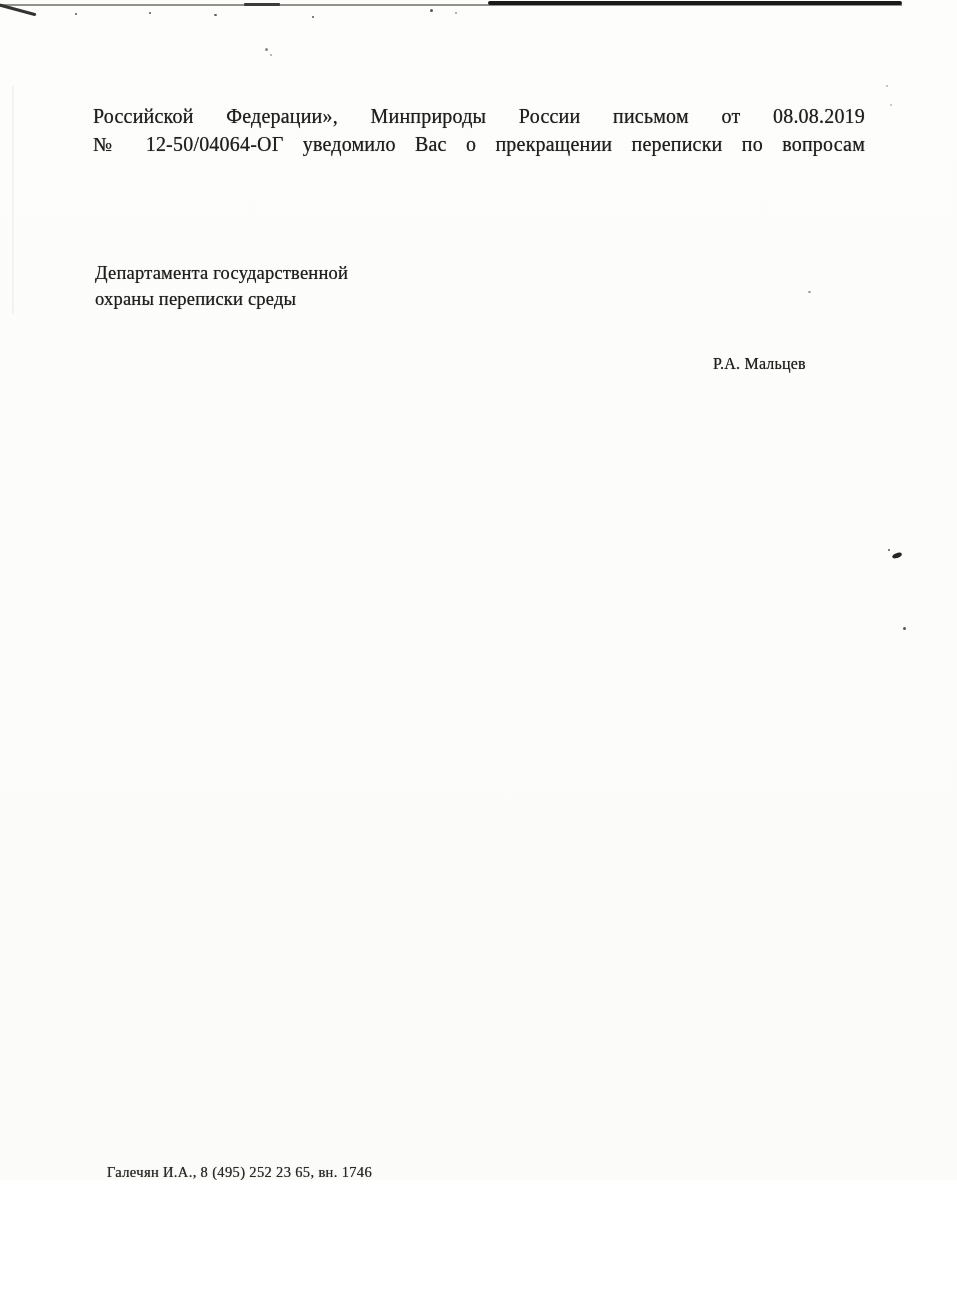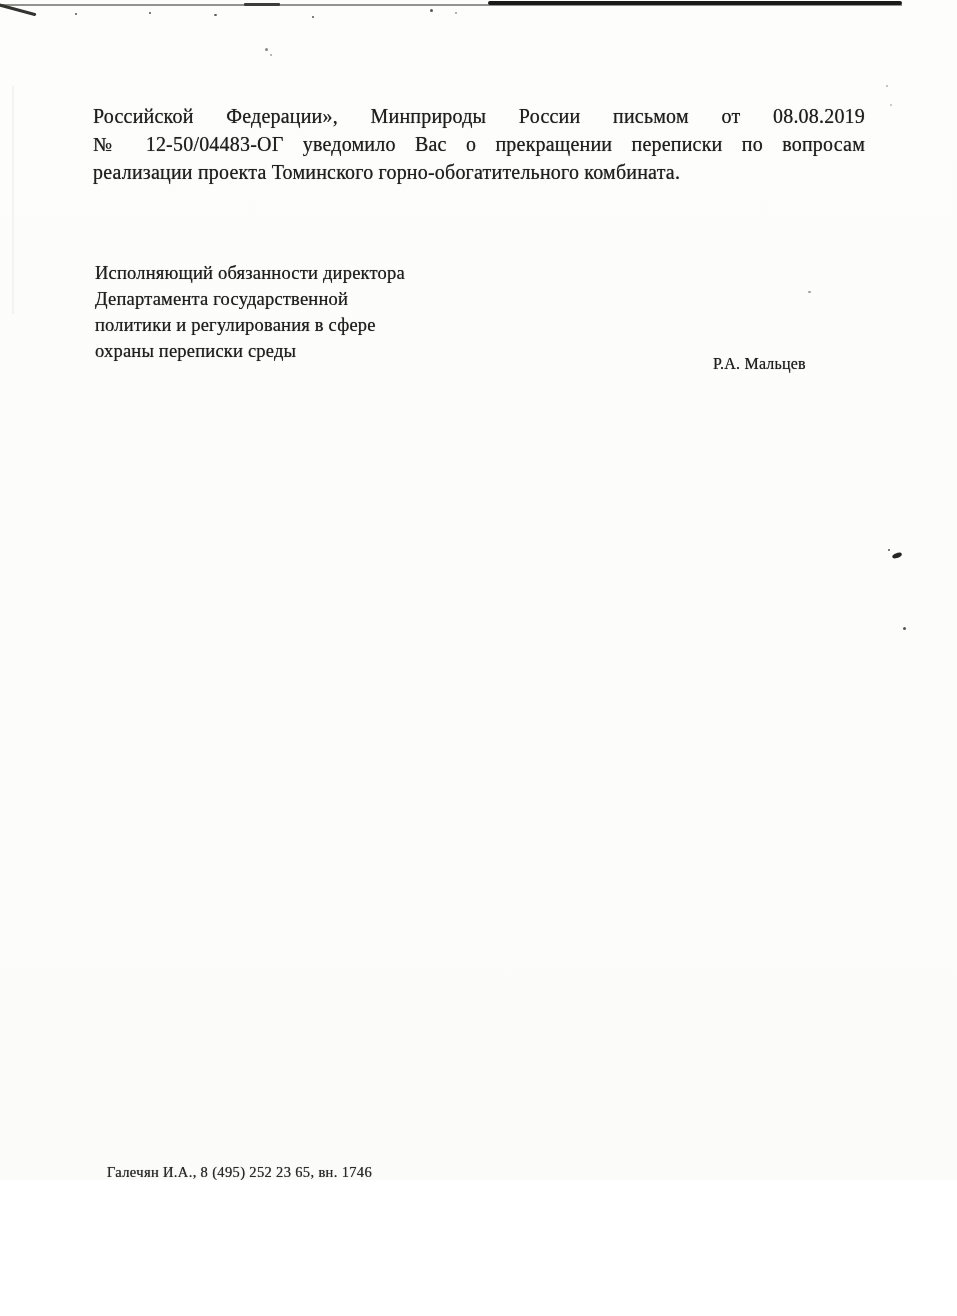--- a/index.html
+++ b/index.html
@@ -66,28 +66,25 @@
   <div class="speck" style="left:430px;top:9px;width:3px;height:3px;"></div>
   <div class="speck" style="left:455px;top:12px;width:2px;height:2px;opacity:.6;"></div>
   <div class="speck" style="left:265px;top:48px;width:3px;height:3px;opacity:.7;"></div>
   <div class="speck" style="left:270px;top:54px;width:2px;height:2px;opacity:.55;"></div>
   <div class="speck" style="left:886px;top:85px;width:2px;height:2px;opacity:.45;"></div>
   <div class="speck" style="left:890px;top:104px;width:2px;height:2px;opacity:.4;"></div>
   <div class="speck" style="left:808px;top:291px;width:3px;height:2px;opacity:.6;"></div>
 
   <div class="para scan-text">
     <div class="line justified">Российской Федерации», Минприроды России письмом от 08.08.2019</div>
-    <div class="line justified">№ 12-50/04483-ОГ уведомило Вас о прекращении переписки по вопросам</div>
-    <div class="line">реализации проекта Томинского горно-обогатительного комбината.</div>
+    <div class="line justified">№ 12-50/04064-ОГ уведомило Вас о прекращении переписки по вопросам</div>
   </div>
 
   <div class="signoff scan-text">
-    <div class="line">Исполняющий обязанности директора</div>
     <div class="line">Департамента государственной</div>
-    <div class="line">политики и регулирования в сфере</div>
     <div class="line">охраны переписки среды</div>
   </div>
 
   <svg class="signature" viewBox="0 0 104 148">
     <g fill="none" stroke="#26262三" stroke-width="2.4" stroke-linecap="round" opacity="0.92">
       <path d="M 82 20 C 74 4, 52 0, 48 16 C 44 30, 52 38, 46 56 C 38 80, 22 90, 13 103 C 5 114, 10 126, 20 121 C 30 116, 25 103, 15 107 C 9 110, 8 120, 14 127 C 21 135, 33 132, 40 120"></path>
       <path d="M 46 30 C 54 56, 60 88, 59 118 C 58.5 136, 63 140, 68 126 C 76 102, 84 64, 91 42 C 94 33, 95 26, 90 21"></path>
       <path d="M 60 52 C 66 74, 68 102, 62 130"></path>
     </g>
   </svg>

